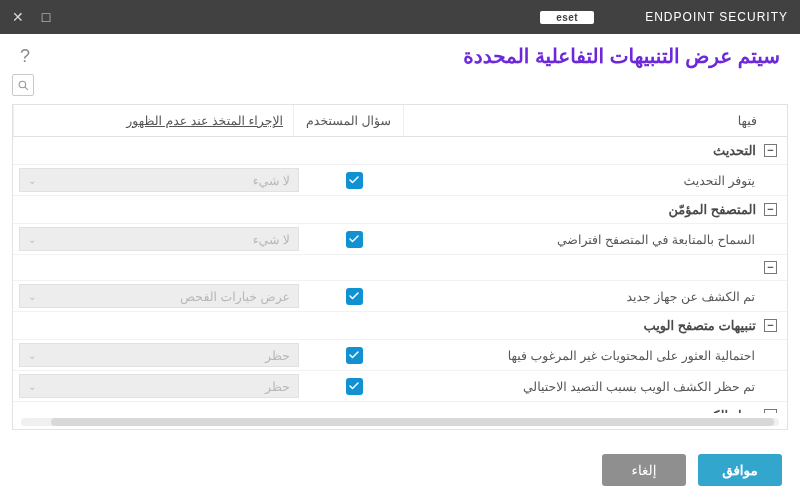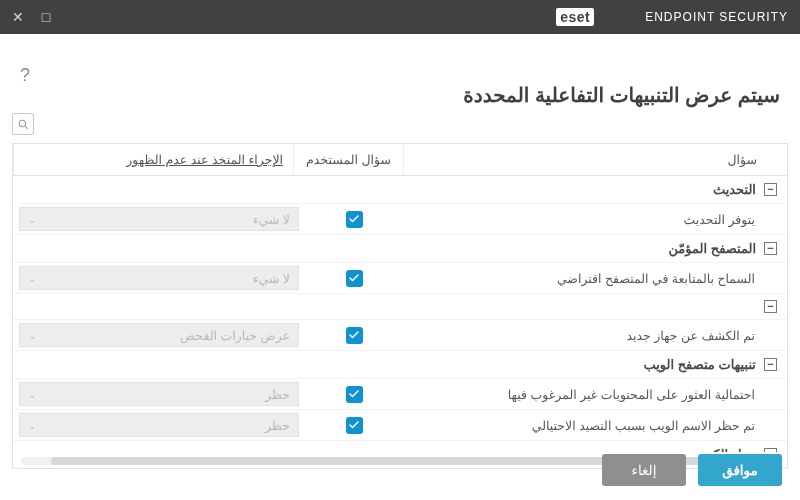--- a/index.html
+++ b/index.html
@@ -11,31 +11,31 @@
     display: flex;
     align-items: center;
     justify-content: space-between;
     padding: 0 12px;
     direction: ltr;
   }
   .titlebar-controls { display: flex; gap: 18px; align-items: center; }
   .titlebar-controls .ctrl { color: #d8d8d8; font-size: 14px; line-height: 1; cursor: pointer; }
   .brand { display: flex; align-items: center; gap: 6px; }
   .brand-badge {
-    background: #fff; color: #414141; font-size: 14px; font-weight: bold;
-    padding: 1px 4px; border-radius: 2px; letter-spacing: 0.5px;
+    background: #fff; color: #414141; font-size: 10px; font-weight: bold;
+    padding: 1px 16px; border-radius: 2px; letter-spacing: 0.5px;
   }
   .brand-text { color: #fff; font-size: 12px; letter-spacing: 1px; font-weight: 300; margin-left: 45px; }
 
   .header {
     display: flex; align-items: center; justify-content: space-between;
     padding: 10px 20px 6px 20px;
     direction: rtl;
   }
-  .header h1 { font-size: 20px; font-weight: 600; color: #404040; margin-top: 39px; }
+  .header h1 { font-size: 20px; font-weight: 600; color: #6d28d9; }
   .help-icon { color: #888; font-size: 18px; cursor: pointer; }
 
   .search-row { padding: 0 12px 8px 12px; direction: ltr; }
   .search-box {
     width: 22px; height: 22px; border: 1px solid #c9c9c9; border-radius: 2px;
     display: flex; align-items: center; justify-content: center; color: #999; font-size: 12px;
     cursor: pointer;
   }
 
   .table-wrap {
@@ -151,21 +151,21 @@
   <div class="search-box">
     <svg viewBox="0 0 24 24" width="13" height="13" fill="none" stroke="#999" stroke-width="2">
         <circle cx="10" cy="10" r="6"></circle>
         <line x1="20" y1="20" x2="14.5" y2="14.5"></line>
       </svg>
   </div>
 </div>
 
 <div class="table-wrap">
   <div class="thead">
-    <div class="th th-name">سؤال</div>
+    <div class="th th-name">فيها</div>
     <div class="th th-ask">سؤال المستخدم</div>
     <div class="th th-action">الإجراء المتخذ عند عدم الظهور</div>
   </div>
   <div class="tbody" id="tbody">
       <div class="group-row">
         <span class="group-toggle">−</span>
         <span>التحديث</span>
       </div>
       <div class="item-row">
         <div class="cell-name">يتوفر التحديث</div>
@@ -236,21 +236,21 @@
           </span>
         </div>
         <div class="cell-action">
           <div class="sel">
             <span>حظر</span>
             <span class="chev">⌄</span>
           </div>
         </div>
       </div>
       <div class="item-row">
-        <div class="cell-name">تم حظر الاسم الويب بسبب التصيد الاحتيالي</div>
+        <div class="cell-name">تم حظر الكشف الويب بسبب التصيد الاحتيالي</div>
         <div class="cell-ask">
           <span class="chk">
             <svg viewBox="0 0 24 24">
               <path d="M4 12l5 5L20 6" fill="none" stroke="#fff" stroke-width="3" stroke-linecap="round" stroke-linejoin="round"></path>
             </svg>
           </span>
         </div>
         <div class="cell-action">
           <div class="sel">
             <span>حظر</span>

